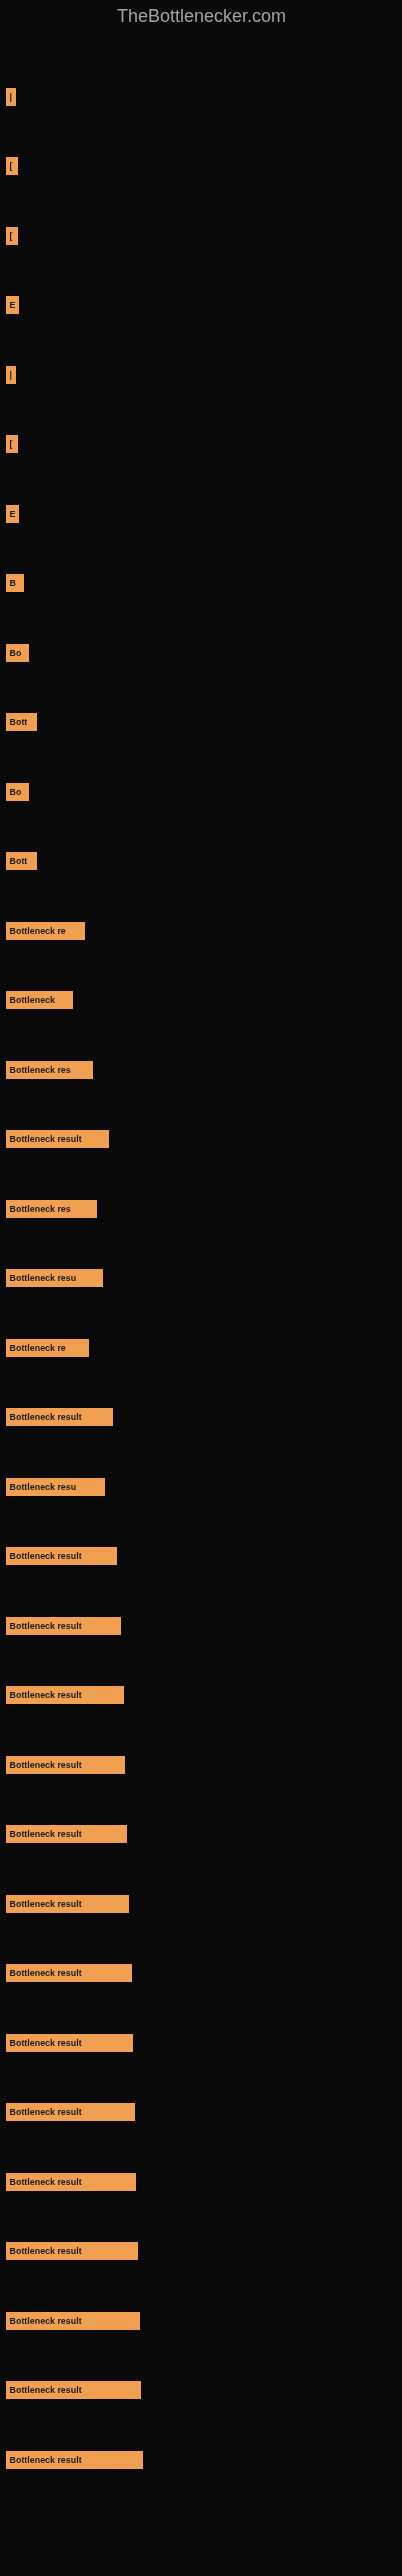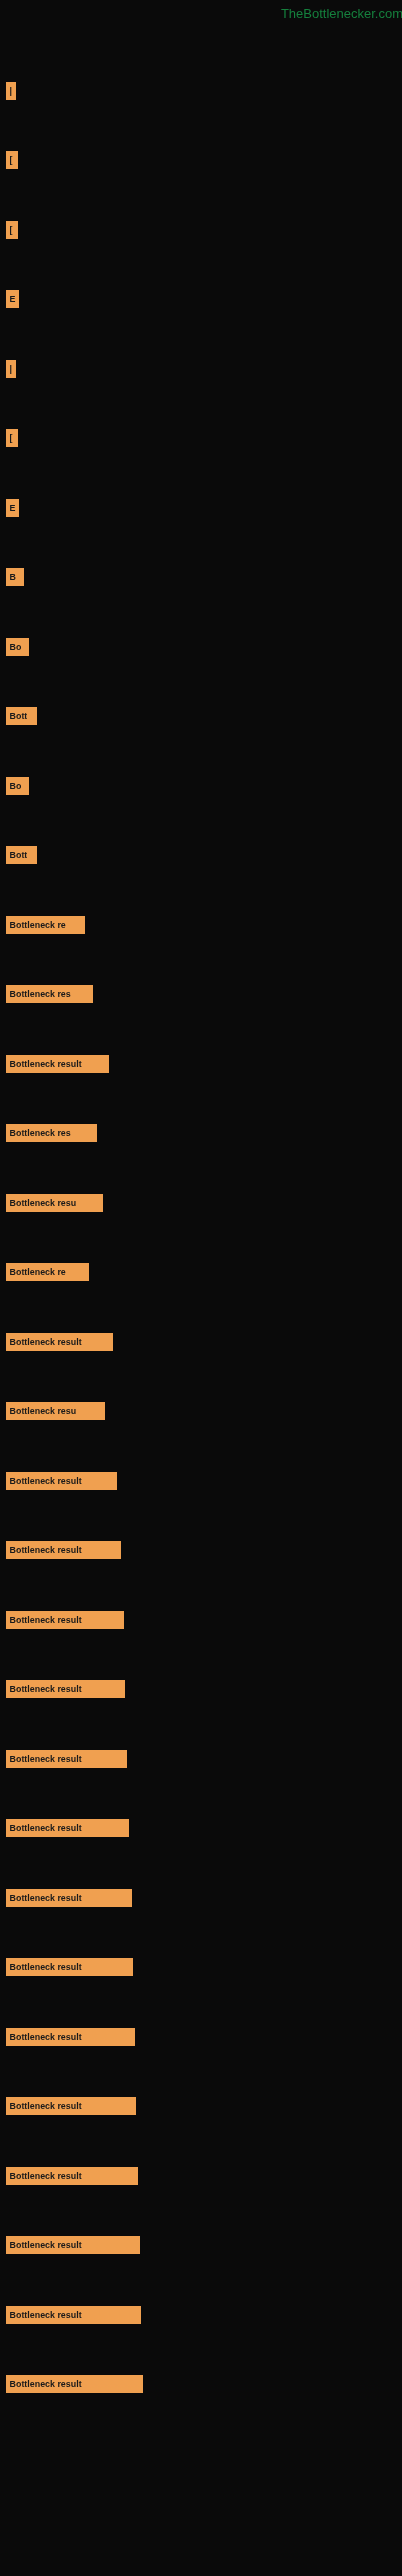--- a/index.html
+++ b/index.html
@@ -6,23 +6,23 @@
     body {
       background-color: #0a0a0a;
       width: 403px;
       min-height: 2576px;
       font-family: Arial, sans-serif;
       position: relative;
       overflow-x: hidden;
     }
 
     .site-title {
-      color: #15803d;
-      font-size: 13px;
-      text-align: right;
+      color: #a3a3a3;
+      font-size: 18px;
+      text-align: center;
       padding-top: 6.4px;
       padding-bottom: 3.2px;
     }
 
     .bars-container {
       padding: 8px 0 8px 6.4px;
       display: flex;
       flex-direction: column;
       gap: 0px;
     }
@@ -119,20 +119,25 @@
       <div class="bar" style="width: 31px;">
         <span class="bar-label">Bott</span>
       </div>
     </div>
     <div class="bar-row" style="margin-top: 47px; margin-bottom: 0px;">
       <div class="bar" style="width: 79px;">
         <span class="bar-label">Bottleneck re</span>
       </div>
     </div>
     <div class="bar-row" style="margin-top: 47px; margin-bottom: 0px;">
+      <div class="bar" style="width: 67px;">
+        <span class="bar-label">Bottleneck</span>
+      </div>
+    </div>
+    <div class="bar-row" style="margin-top: 47px; margin-bottom: 0px;">
       <div class="bar" style="width: 87px;">
         <span class="bar-label">Bottleneck res</span>
       </div>
     </div>
     <div class="bar-row" style="margin-top: 47px; margin-bottom: 0px;">
       <div class="bar" style="width: 103px;">
         <span class="bar-label">Bottleneck result</span>
       </div>
     </div>
     <div class="bar-row" style="margin-top: 47px; margin-bottom: 0px;">

